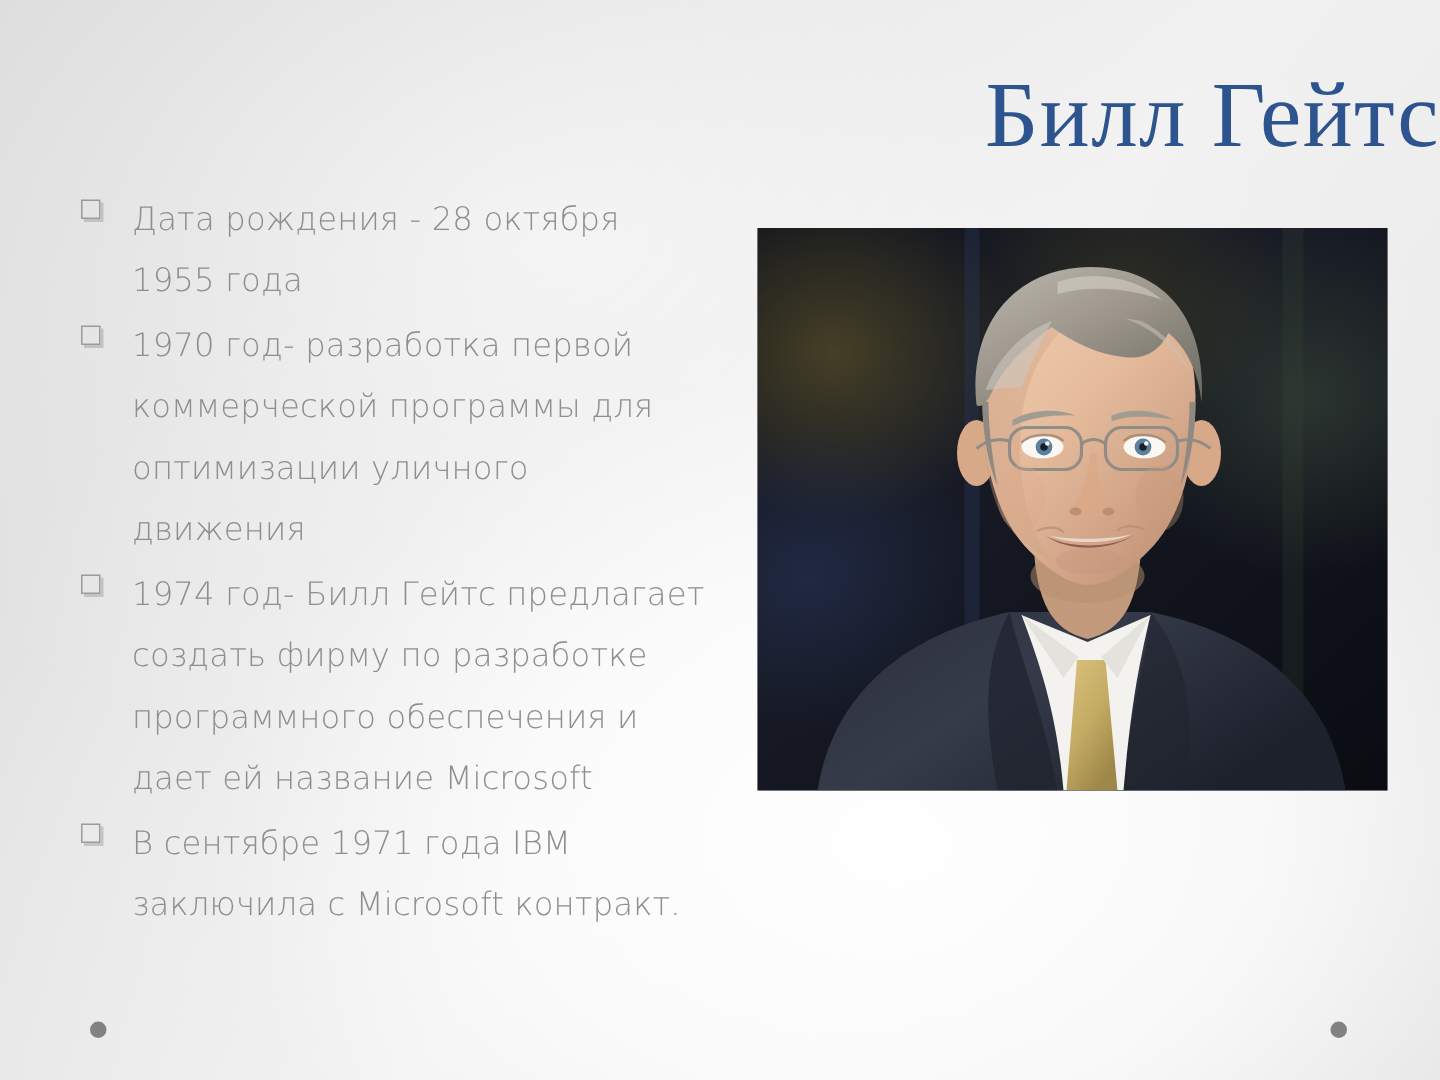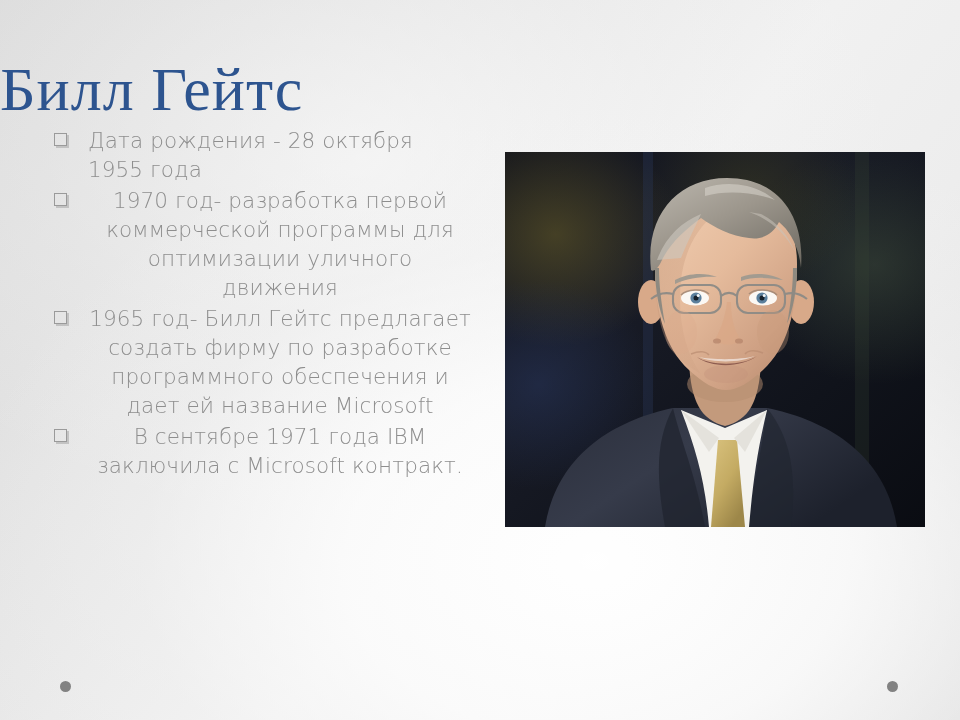--- a/index.html
+++ b/index.html
@@ -41,56 +41,55 @@
                       #dedede 100%);
     overflow: hidden;
   }
 
   
   .title {
     position: absolute;
     left: 0;
     top: 44px;
     width: 960px;
-    text-align: left;
+    text-align: right;
     font-family: "Liberation Serif", "DejaVu Serif", serif;
     font-size: 62px;
     line-height: 66px;
     font-weight: 400;
     color: #2d548f;
     letter-spacing: 1px;
     white-space: nowrap;
-    margin-top: 12px;
   }
 
   
   .body-list {
     position: absolute;
     left: 42px;
     top: 126px;
     width: 430px;
     margin: 0;
     padding: 0;
     list-style: none;
   }
 
   .bullet-item {
     position: relative;
     padding-left: 46px;
     margin: 0 0 2px 0;
     font-family: "DejaVu Sans", "Liberation Sans", sans-serif;
     font-size: 21.5px;
-    line-height: 29px;
+    line-height: 41px;
     font-weight: 300;
     color: #8e8e8e;
     letter-spacing: 0.1px;
     text-rendering: optimizeLegibility;
   }
 
-  .bullet-item + .bullet-item { margin-top: 1px; text-align: center; }
+  .bullet-item + .bullet-item { margin-top: 1px; }
 
   
   .sq-marker {
     position: absolute;
     left: 12px;
     top: 7px;
     width: 13px;
     height: 13px;
     box-sizing: border-box;
     border: 1.6px solid #9a9a9a;
@@ -137,21 +136,21 @@
       <span>Дата рождения -  28 октября 1955 года</span>
     </li>
 
     <li class="bullet-item">
       <span class="sq-marker"></span>
       <span>1970 год- разработка первой коммерческой  программы для оптимизации уличного движения</span>
     </li>
 
     <li class="bullet-item">
       <span class="sq-marker"></span>
-      <span>1965 год- Билл Гейтс предлагает создать фирму по разработке программного обеспечения и дает ей название Microsoft</span>
+      <span>1974 год- Билл Гейтс предлагает создать фирму по разработке программного обеспечения и дает ей название Microsoft</span>
     </li>
 
     <li class="bullet-item">
       <span class="sq-marker"></span>
       <span>В сентябре 1971 года IBM заключила с Microsoft контракт.</span>
     </li>
 
   </ul>
 
   <div class="photo-frame">

